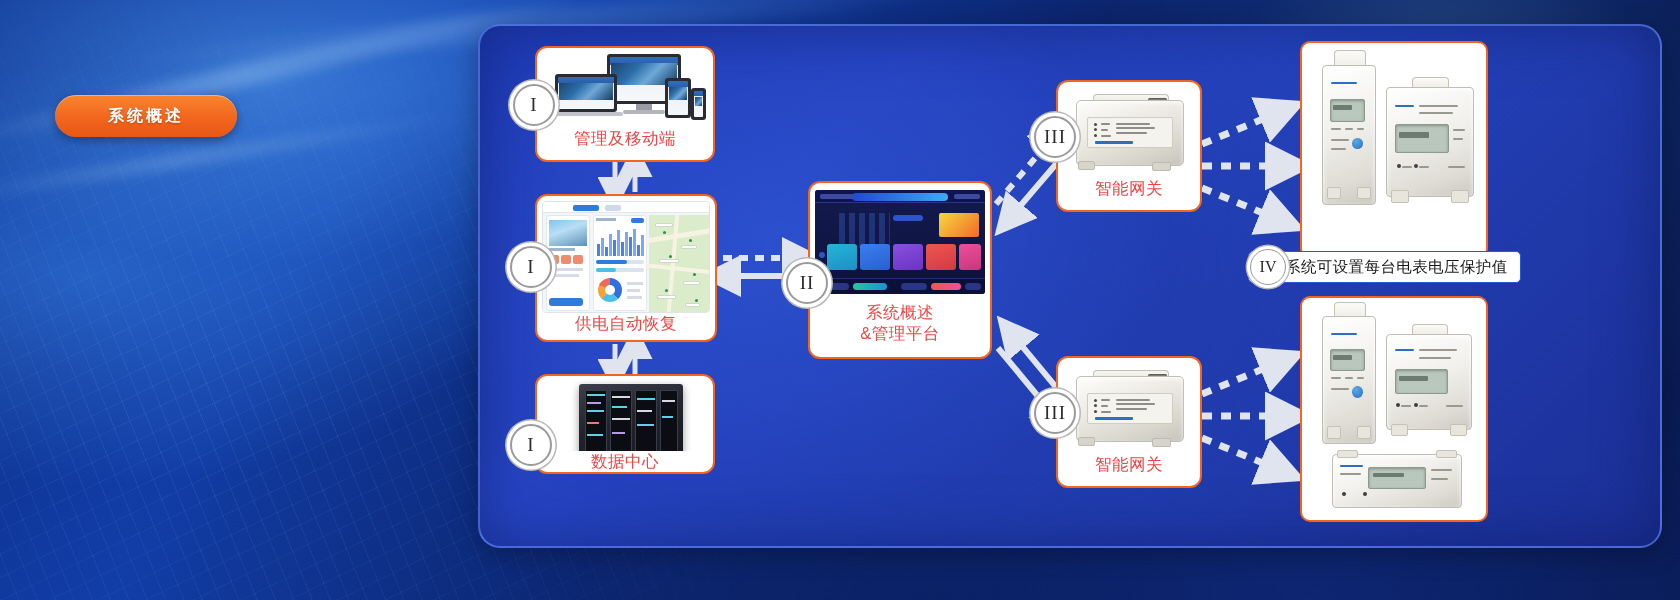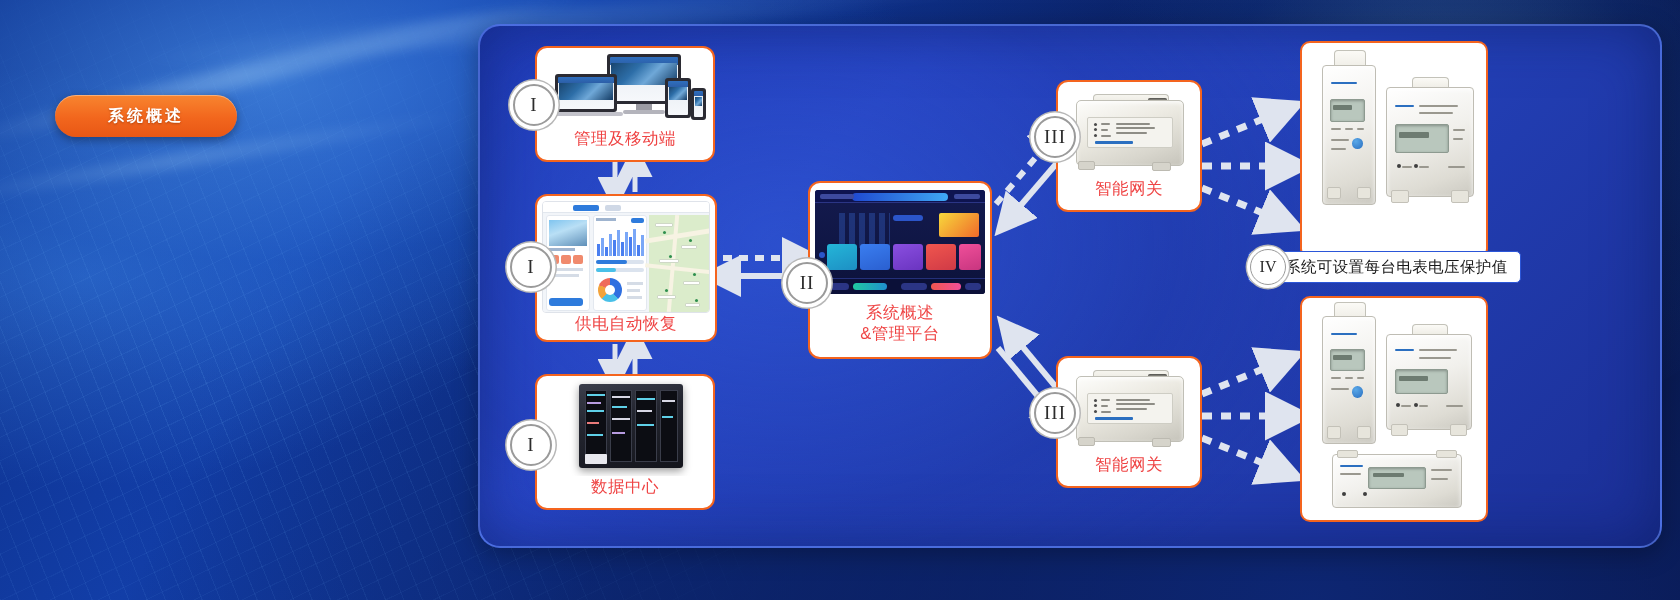--- a/index.html
+++ b/index.html
@@ -389,21 +389,21 @@
           <div class="map-pin" style="left:44px;top:58px;"></div>
           <div class="map-pin" style="left:16px;top:74px;"></div>
           <div class="map-pin" style="left:46px;top:84px;"></div>
         </div>
       </div>
     </div>
     <div class="card-label">供电自动恢复</div>
   </div>
   <div class="badge" style="left:30px; top:220px;">I</div>
 
-  <div class="card" style="left:55px; top:348px; width:180px; height:136px;">
+  <div class="card" style="left:55px; top:348px; width:180px; height:100px;">
     <div class="shot" style="width:100%; height:100px;">
       <div style="position:absolute;left:42px;top:8px;width:104px;height:84px;
                   background:linear-gradient(165deg,#3c3f4c 0%,#23252f 40%,#14151c 100%);
                   border-radius:3px; box-shadow:0 3px 8px rgba(0,0,0,.4);"></div>
       <div style="position:absolute;left:48px;top:14px;width:22px;height:72px;background:#0c0d13;border:1px solid #3a3d4a;"></div>
       <div style="position:absolute;left:73px;top:14px;width:22px;height:72px;background:#0c0d13;border:1px solid #3a3d4a;"></div>
       <div style="position:absolute;left:98px;top:14px;width:22px;height:72px;background:#0c0d13;border:1px solid #3a3d4a;"></div>
       <div style="position:absolute;left:123px;top:14px;width:18px;height:72px;background:#0c0d13;border:1px solid #3a3d4a;"></div>
       <div style="position:absolute;left:50px;top:18px;width:18px;height:2px;background:#5fd0e8;"></div>
       <div style="position:absolute;left:50px;top:26px;width:14px;height:2px;background:#b79be0;"></div>

